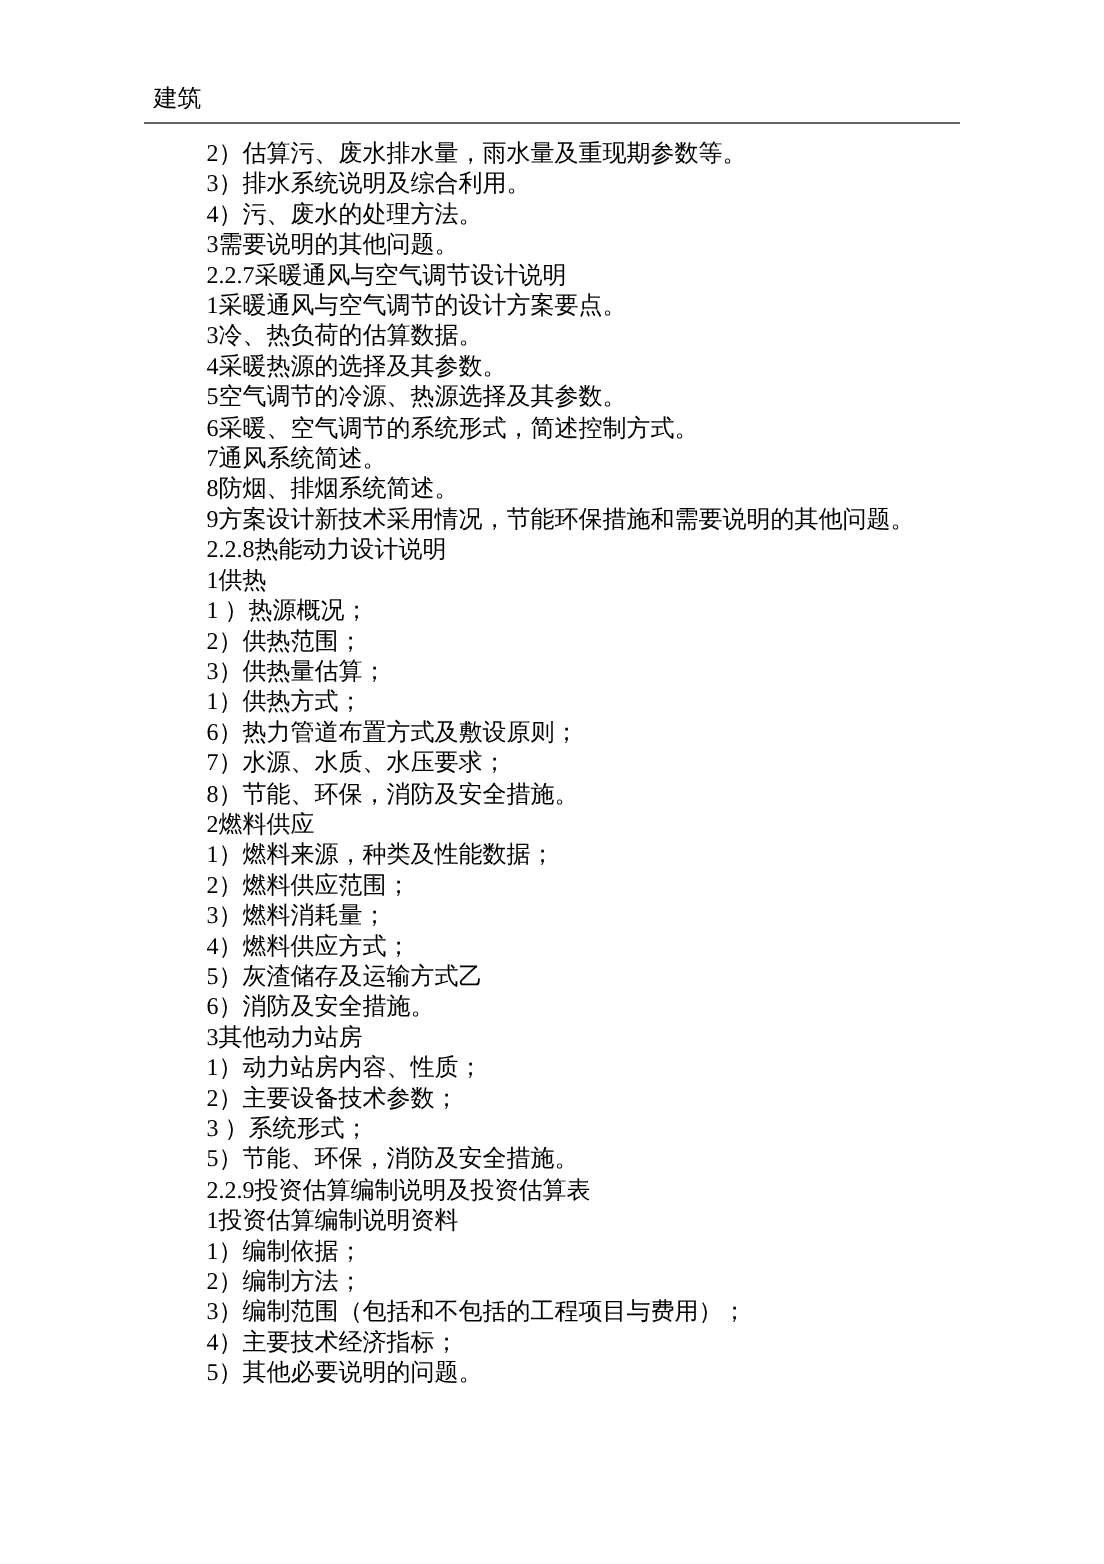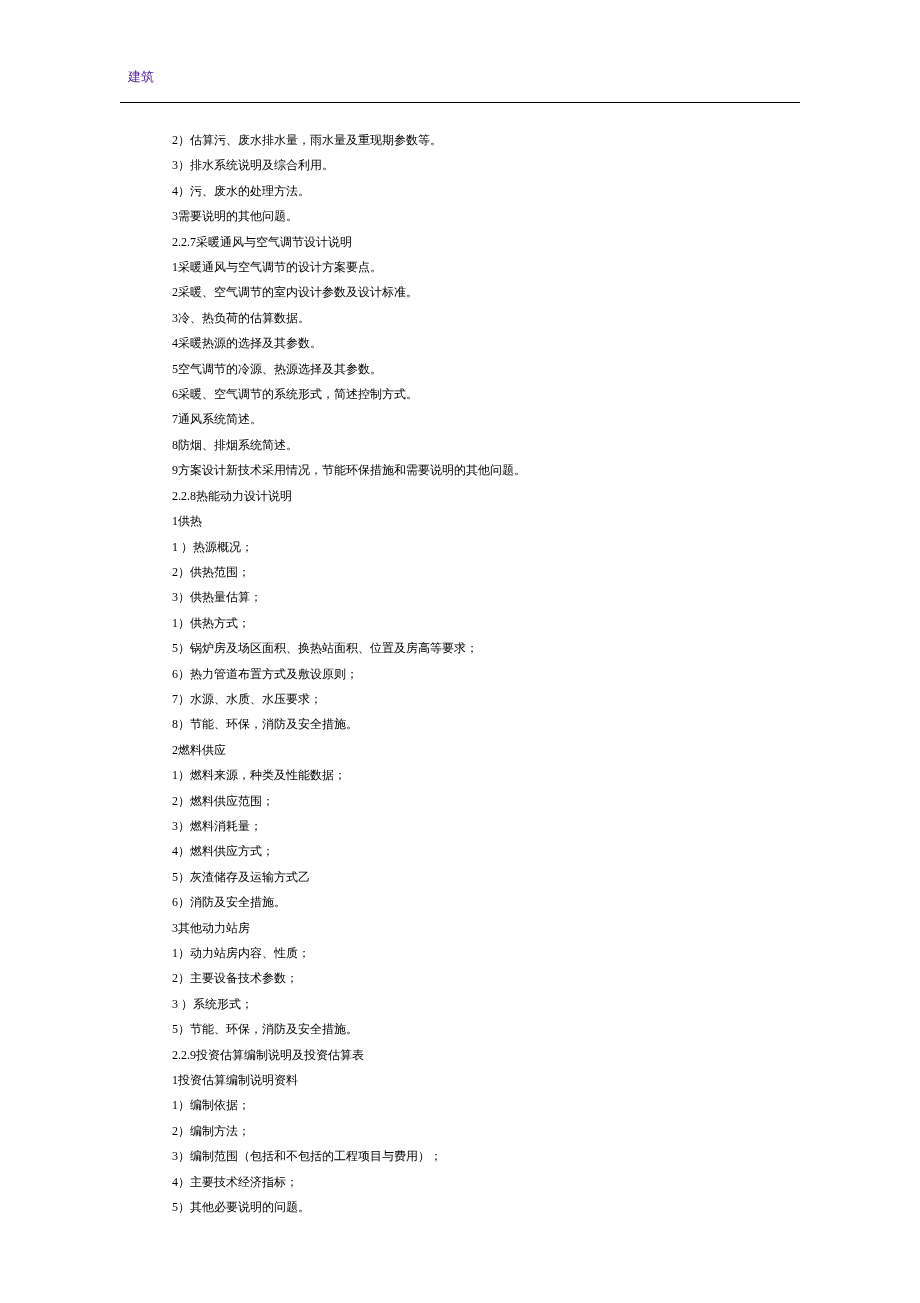--- a/index.html
+++ b/index.html
@@ -13,73 +13,71 @@
       font-size: 16px;
       color: #000000;
       width: 920px;
       height: 1303px;
       position: relative;
     }
     .page-header {
       position: absolute;
       top: 68px;
       left: 128px;
-      font-size: 13px;
-      color: #4c1d95;
+      font-size: 20px;
+      color: #000000;
     }
     .header-rule {
       position: absolute;
       top: 102px;
       left: 120px;
       width: 680px;
       border: none;
       border-top: 1px solid #000;
     }
     .content {
       position: absolute;
-      top: 128px;
+      top: 116px;
       left: 172px;
       width: 630px;
       line-height: 25.4px;
-      font-size: 12px;
+      font-size: 20px;
       letter-spacing: 0px;
     }
     .content p {
       margin: 0;
       white-space: nowrap;
     }
   </style>
 </head>
 <body>
 
 <div class="page-header">建筑</div>
 <hr class="header-rule">
 
 <div class="content">
   <p>2）估算污、废水排水量，雨水量及重现期参数等。</p>
   <p>3）排水系统说明及综合利用。</p>
   <p>4）污、废水的处理方法。</p>
   <p>3需要说明的其他问题。</p>
   <p>2.2.7采暖通风与空气调节设计说明</p>
   <p>1采暖通风与空气调节的设计方案要点。</p>
-  <p>2采暖、空气调节的室内设计参数及设计标准。</p>
   <p>3冷、热负荷的估算数据。</p>
   <p>4采暖热源的选择及其参数。</p>
   <p>5空气调节的冷源、热源选择及其参数。</p>
   <p>6采暖、空气调节的系统形式，简述控制方式。</p>
   <p>7通风系统简述。</p>
   <p>8防烟、排烟系统简述。</p>
   <p>9方案设计新技术采用情况，节能环保措施和需要说明的其他问题。</p>
   <p>2.2.8热能动力设计说明</p>
   <p>1供热</p>
   <p>1 ）热源概况；</p>
   <p>2）供热范围；</p>
   <p>3）供热量估算；</p>
   <p>1）供热方式；</p>
-  <p>5）锅炉房及场区面积、换热站面积、位置及房高等要求；</p>
   <p>6）热力管道布置方式及敷设原则；</p>
   <p>7）水源、水质、水压要求；</p>
   <p>8）节能、环保，消防及安全措施。</p>
   <p>2燃料供应</p>
   <p>1）燃料来源，种类及性能数据；</p>
   <p>2）燃料供应范围；</p>
   <p>3）燃料消耗量；</p>
   <p>4）燃料供应方式；</p>
   <p>5）灰渣储存及运输方式乙</p>
   <p>6）消防及安全措施。</p>

